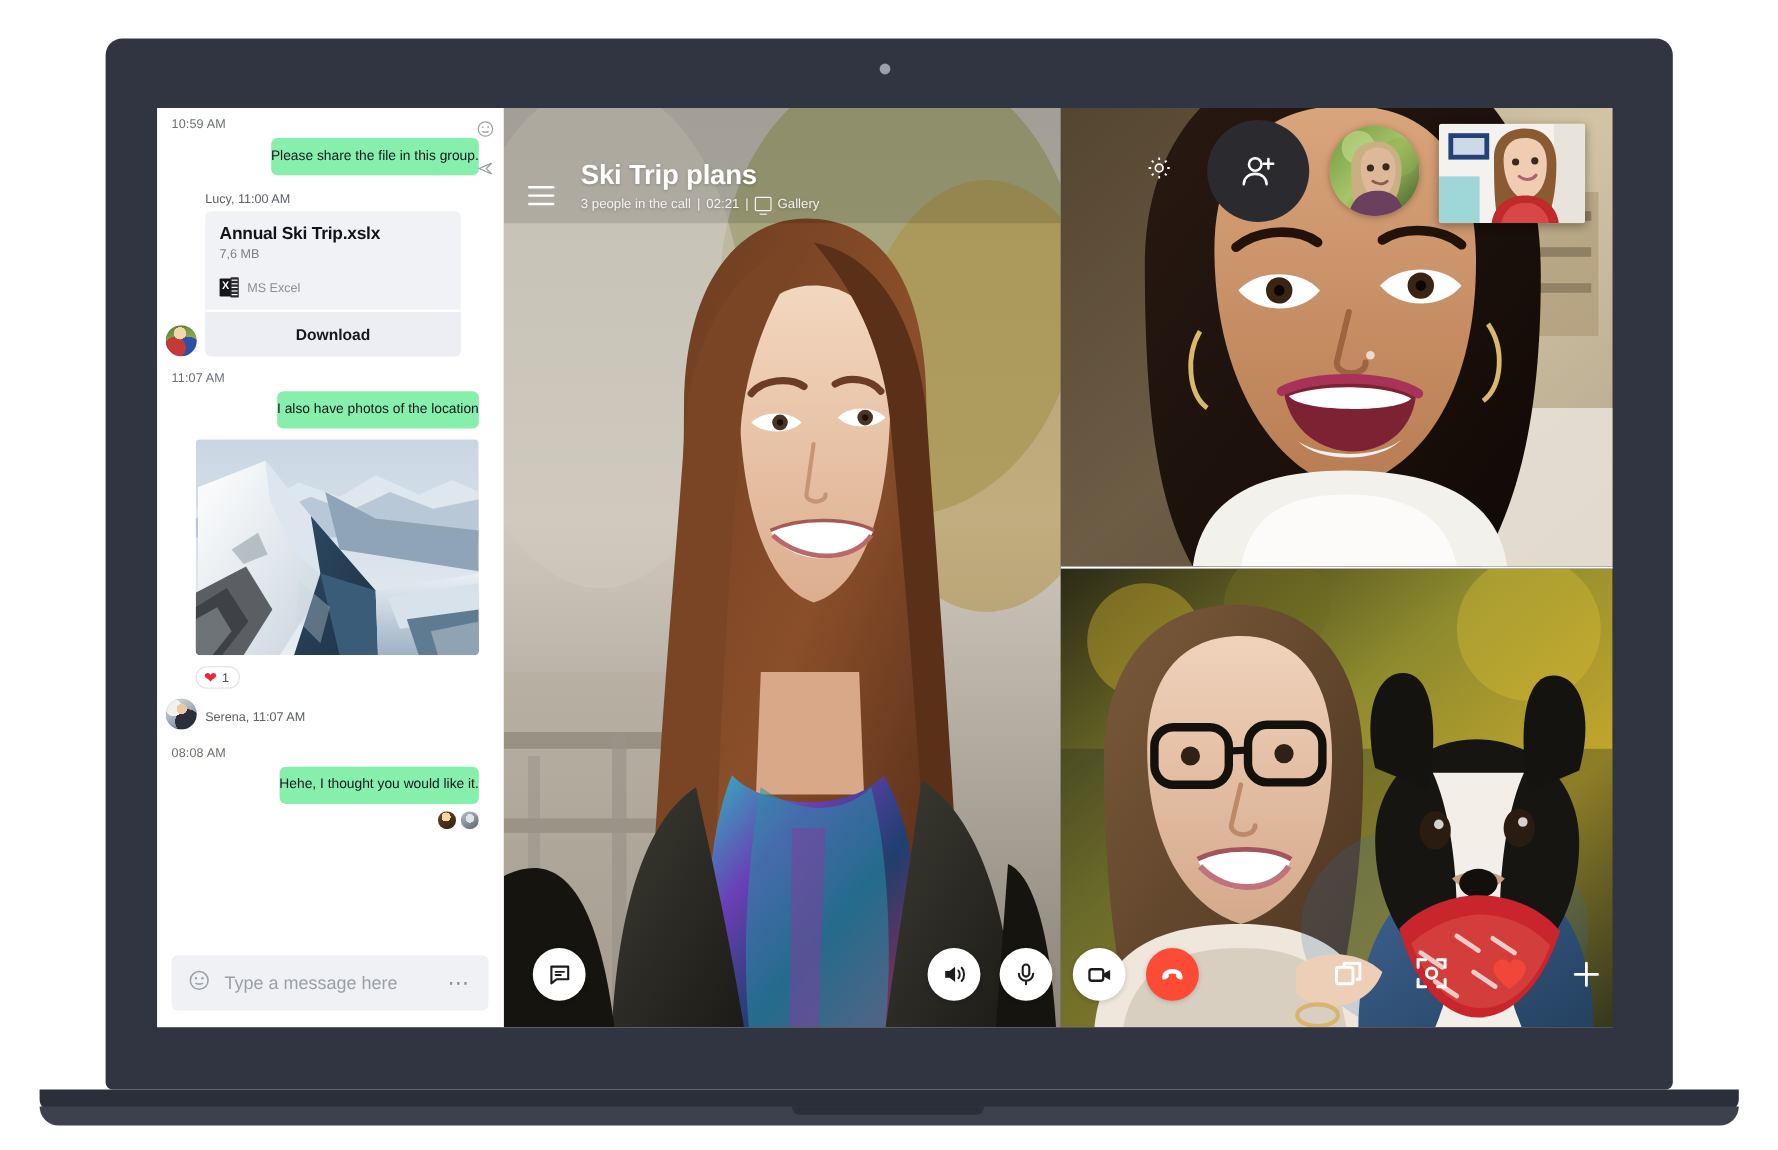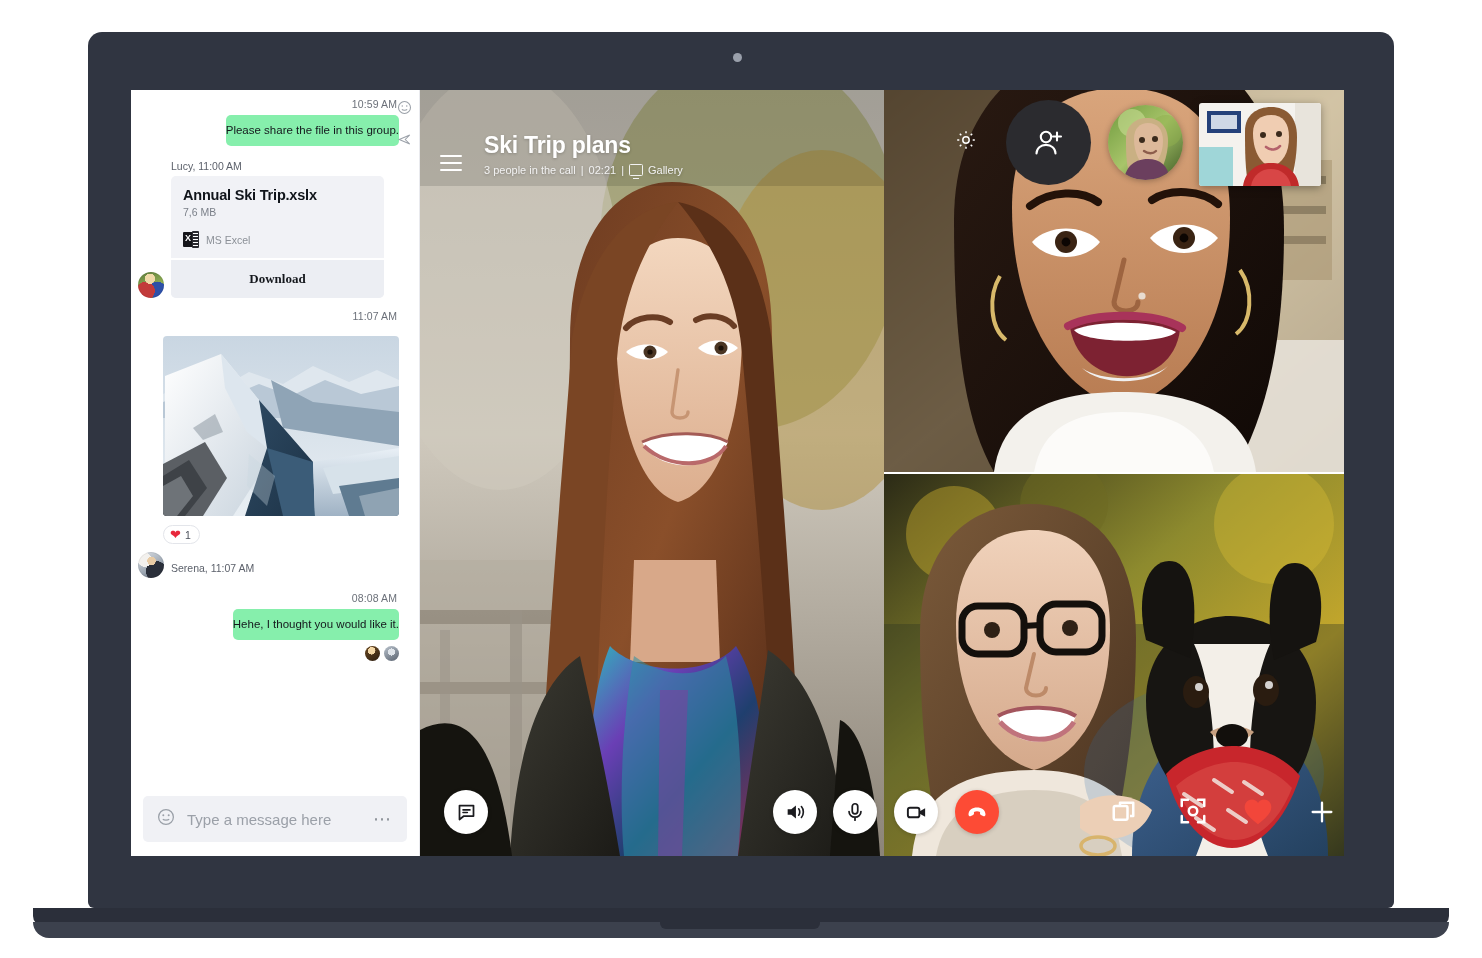--- a/index.html
+++ b/index.html
@@ -38,21 +38,21 @@
     background:#ffffff;overflow:hidden;display:flex;
   }
 
   
   #chat{
     width:288px;height:766px;background:#ffffff;position:relative;
     display:flex;flex-direction:column;flex:0 0 288px;
     border-right:1px solid #e9eaee;
   }
   #chat-scroll{flex:1;overflow:hidden;position:relative;padding:0 12px;}
-  .ts{font-size:10.5px;color:#6b7079;text-align:right;margin:8px 10px 5px 0;letter-spacing:.1px;}
+  .ts{font-size:10.5px;color:#6b7079;margin:8px 10px 5px 0;letter-spacing:.1px;}
   .bubble-out{
     background:#86efac;color:#14171c;border-radius:5px;
     padding:8px 0;font-size:11.5px;line-height:15px;
     display:inline-block;max-width:222px;margin-left:24px;
   }
   .row-out{display:flex;justify-content:flex-end;padding-right:8px;}
   .row-in{display:flex;align-items:flex-end;}
   .avatar{
     width:26px;height:26px;border-radius:50%;flex:0 0 26px;
     margin-right:7px;margin-left:-5px;margin-top:2px;
@@ -79,21 +79,21 @@
   .fsize{font-size:10.5px;color:#7b8089;margin-top:3px;}
   .ftype{display:flex;align-items:center;margin-top:13px;}
   .xl{width:16px;height:17px;position:relative;flex:0 0 16px;margin-right:7px;}
   .xl .left{position:absolute;left:0;top:1px;width:10px;height:15px;background:#15151a;border-radius:1px;}
   .xl .left:after{content:"X";position:absolute;left:2px;top:1px;color:#fff;font-size:9px;font-weight:bold;font-family:"Liberation Sans",sans-serif;}
   .xl .right{position:absolute;left:9px;top:0;width:7px;height:17px;background:#2a2a30;border-radius:1px;}
   .xl .right:before{content:"";position:absolute;left:1px;top:2px;width:5px;height:1px;background:#fff;box-shadow:0 3px 0 #fff,0 6px 0 #fff,0 9px 0 #fff,0 12px 0 #fff;}
   .ftype span{font-size:10.5px;color:#8b9097;}
   .dlbtn{
     border-top:2px solid #ffffff;background:#eceef3;text-align:center;
-    padding:11px 0;font-size:13px;font-weight:bold;color:#15181d;cursor:pointer;font-family:Liberation Serif, serif;
+    padding:11px 0;font-size:13px;font-weight:bold;color:#15181d;cursor:pointer;
   }
   .side-icons{position:absolute;right:0;top:10px;width:22px;}
   .side-icons div{margin-bottom:14px;color:#9aa0a8;line-height:1;}
 
   .photo{
     width:236px;height:180px;border-radius:4px;margin-top:9px;overflow:hidden;position:relative;
   }
   .photo svg{display:block;width:100%;height:100%;}
 
   .reaction{
@@ -213,20 +213,23 @@
             </div>
             <div>
               <svg width="15" height="15" viewBox="0 0 20 20">
                   <path class="ic" d="M3 10 L17 4 L11 10 L17 16 Z"></path>
                 </svg>
             </div>
           </div>
         </div>
 
         <div class="ts" style="margin-top:12px;">11:07 AM</div>
+        <div class="row-out">
+          <div class="bubble-out">I also have photos of the location</div>
+        </div>
         <div style="display:flex;justify-content:flex-start;margin-left:20px;">
           <div class="photo">
             <svg viewBox="0 0 236 180" preserveAspectRatio="none" aria-hidden="true">
               <defs>
                 <linearGradient id="sky" x1="0" y1="0" x2="0" y2="1">
                   <stop offset="0" stop-color="#c9d6e2"></stop>
                     <stop offset="1" stop-color="#e8eef3"></stop>
                 </linearGradient>
                 <linearGradient id="snowlit" x1="0" y1="0" x2="1" y2="1">
                   <stop offset="0" stop-color="#ffffff"></stop>

